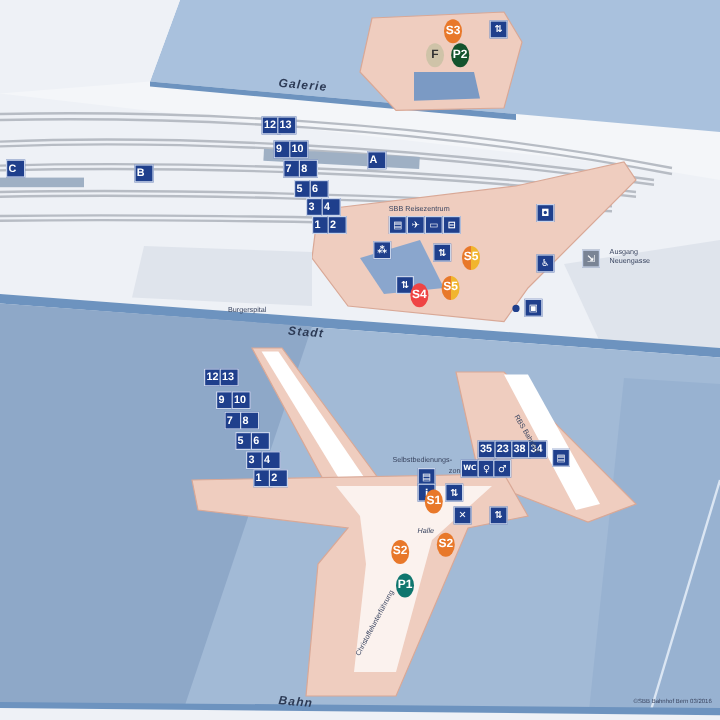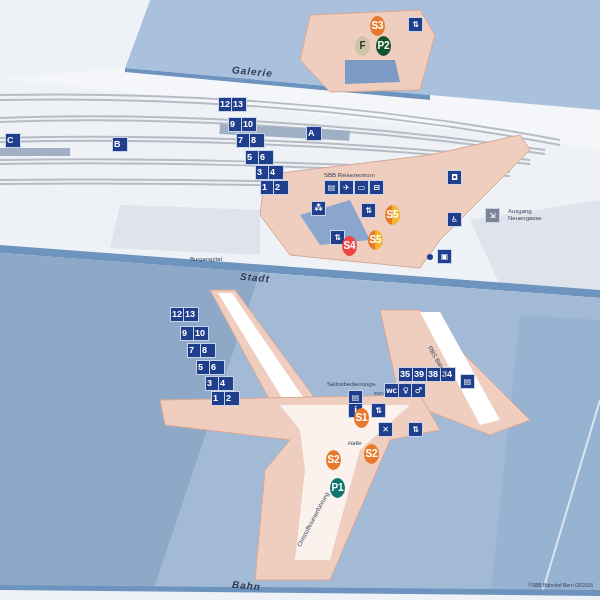--- a/index.html
+++ b/index.html
@@ -122,21 +122,21 @@
 <div class="tag" style="left:193px;top:326px;">10</div>
 <div class="tag" style="left:187px;top:343px;">7</div>
 <div class="tag" style="left:200px;top:343px;">8</div>
 <div class="tag" style="left:196px;top:360px;">5</div>
 <div class="tag" style="left:209px;top:360px;">6</div>
 <div class="tag" style="left:205px;top:376px;">3</div>
 <div class="tag" style="left:218px;top:376px;">4</div>
 <div class="tag" style="left:211px;top:391px;">1</div>
 <div class="tag" style="left:224px;top:391px;">2</div>
 <div class="tag" style="left:398px;top:367px;">35</div>
-<div class="tag" style="left:412px;top:367px;">39</div>
+<div class="tag" style="left:412px;top:367px;">23</div>
 <div class="tag" style="left:426px;top:367px;">38</div>
 <div class="tag" style="left:440px;top:367px;">34</div>
 
 <div class="small" style="left:327px;top:381px;">Selbstbedienungs-</div>
 <div class="small" style="left:374px;top:390px;">zone</div>
 <div class="small" style="left:348px;top:440px;font-style:italic;">Halle</div>
 <div class="small" style="left:432px;top:345px;transform:rotate(60deg);transform-origin:left top;">RBS Bahnhof</div>
 <div class="small" style="left:296px;top:545px;transform:rotate(-62deg);transform-origin:left top;">Christoffelunterführung</div>
 
 <div class="icon" style="left:384px;top:383px;font-size:6px;">WC</div>

